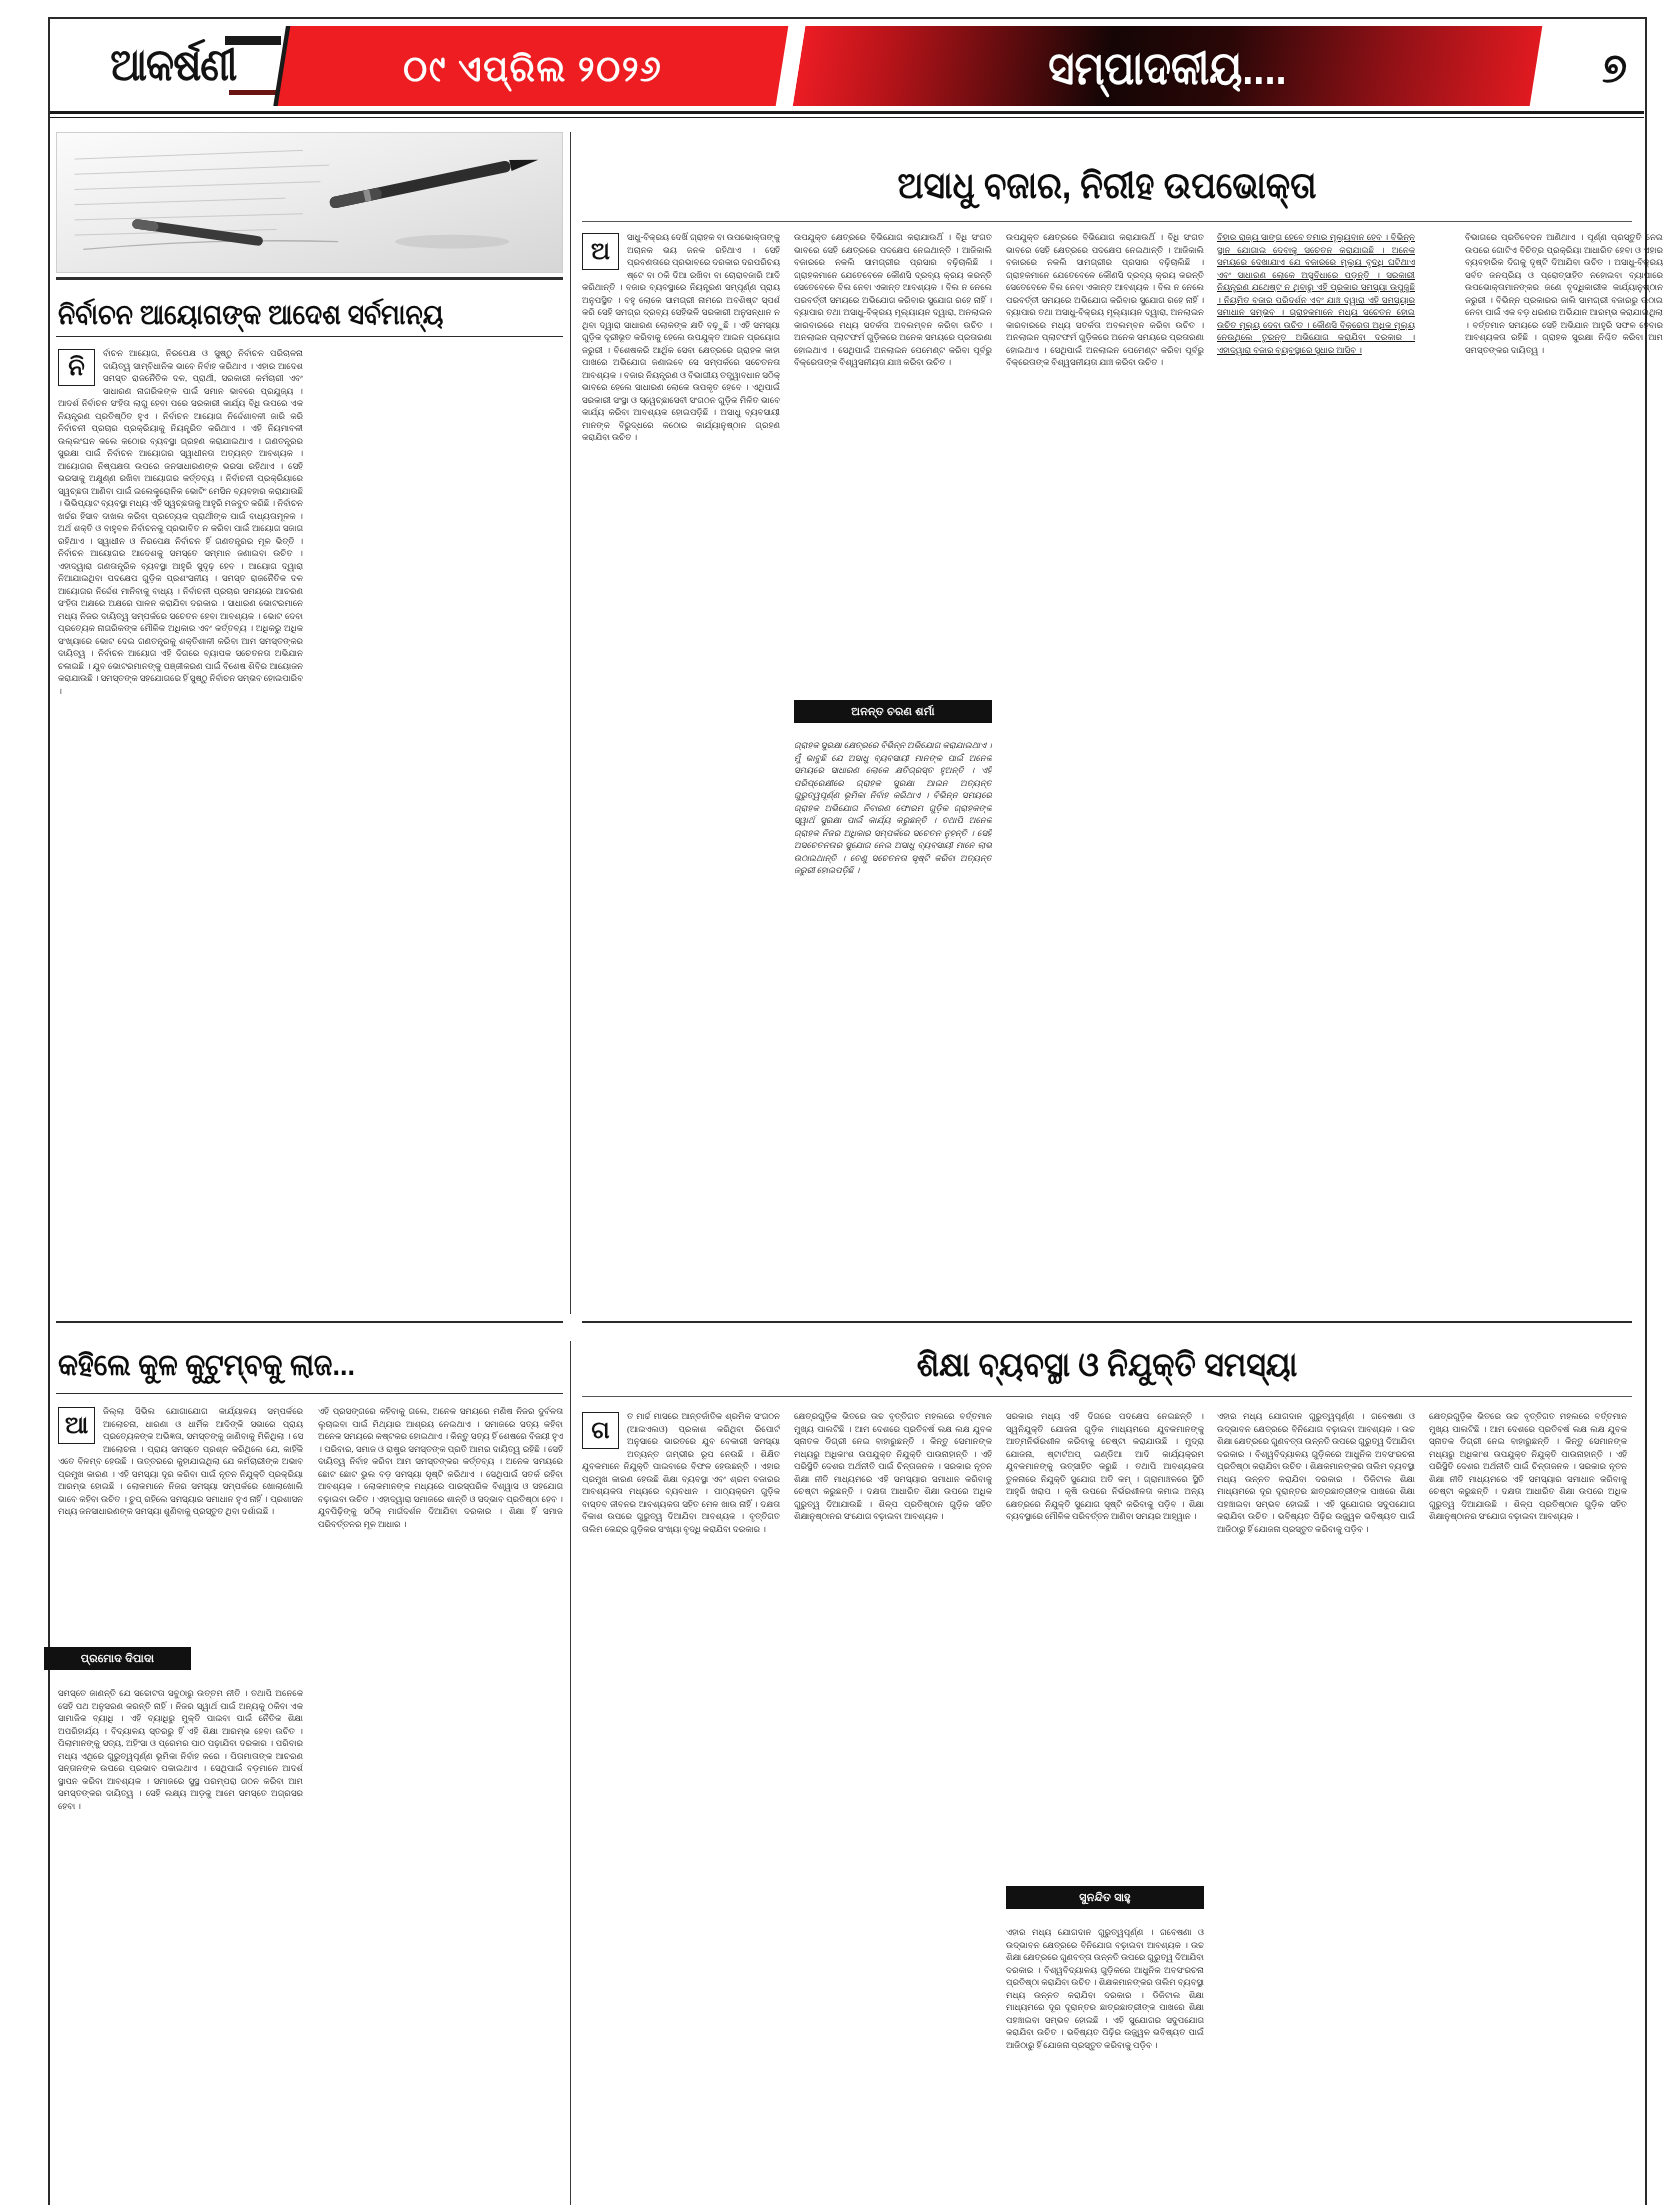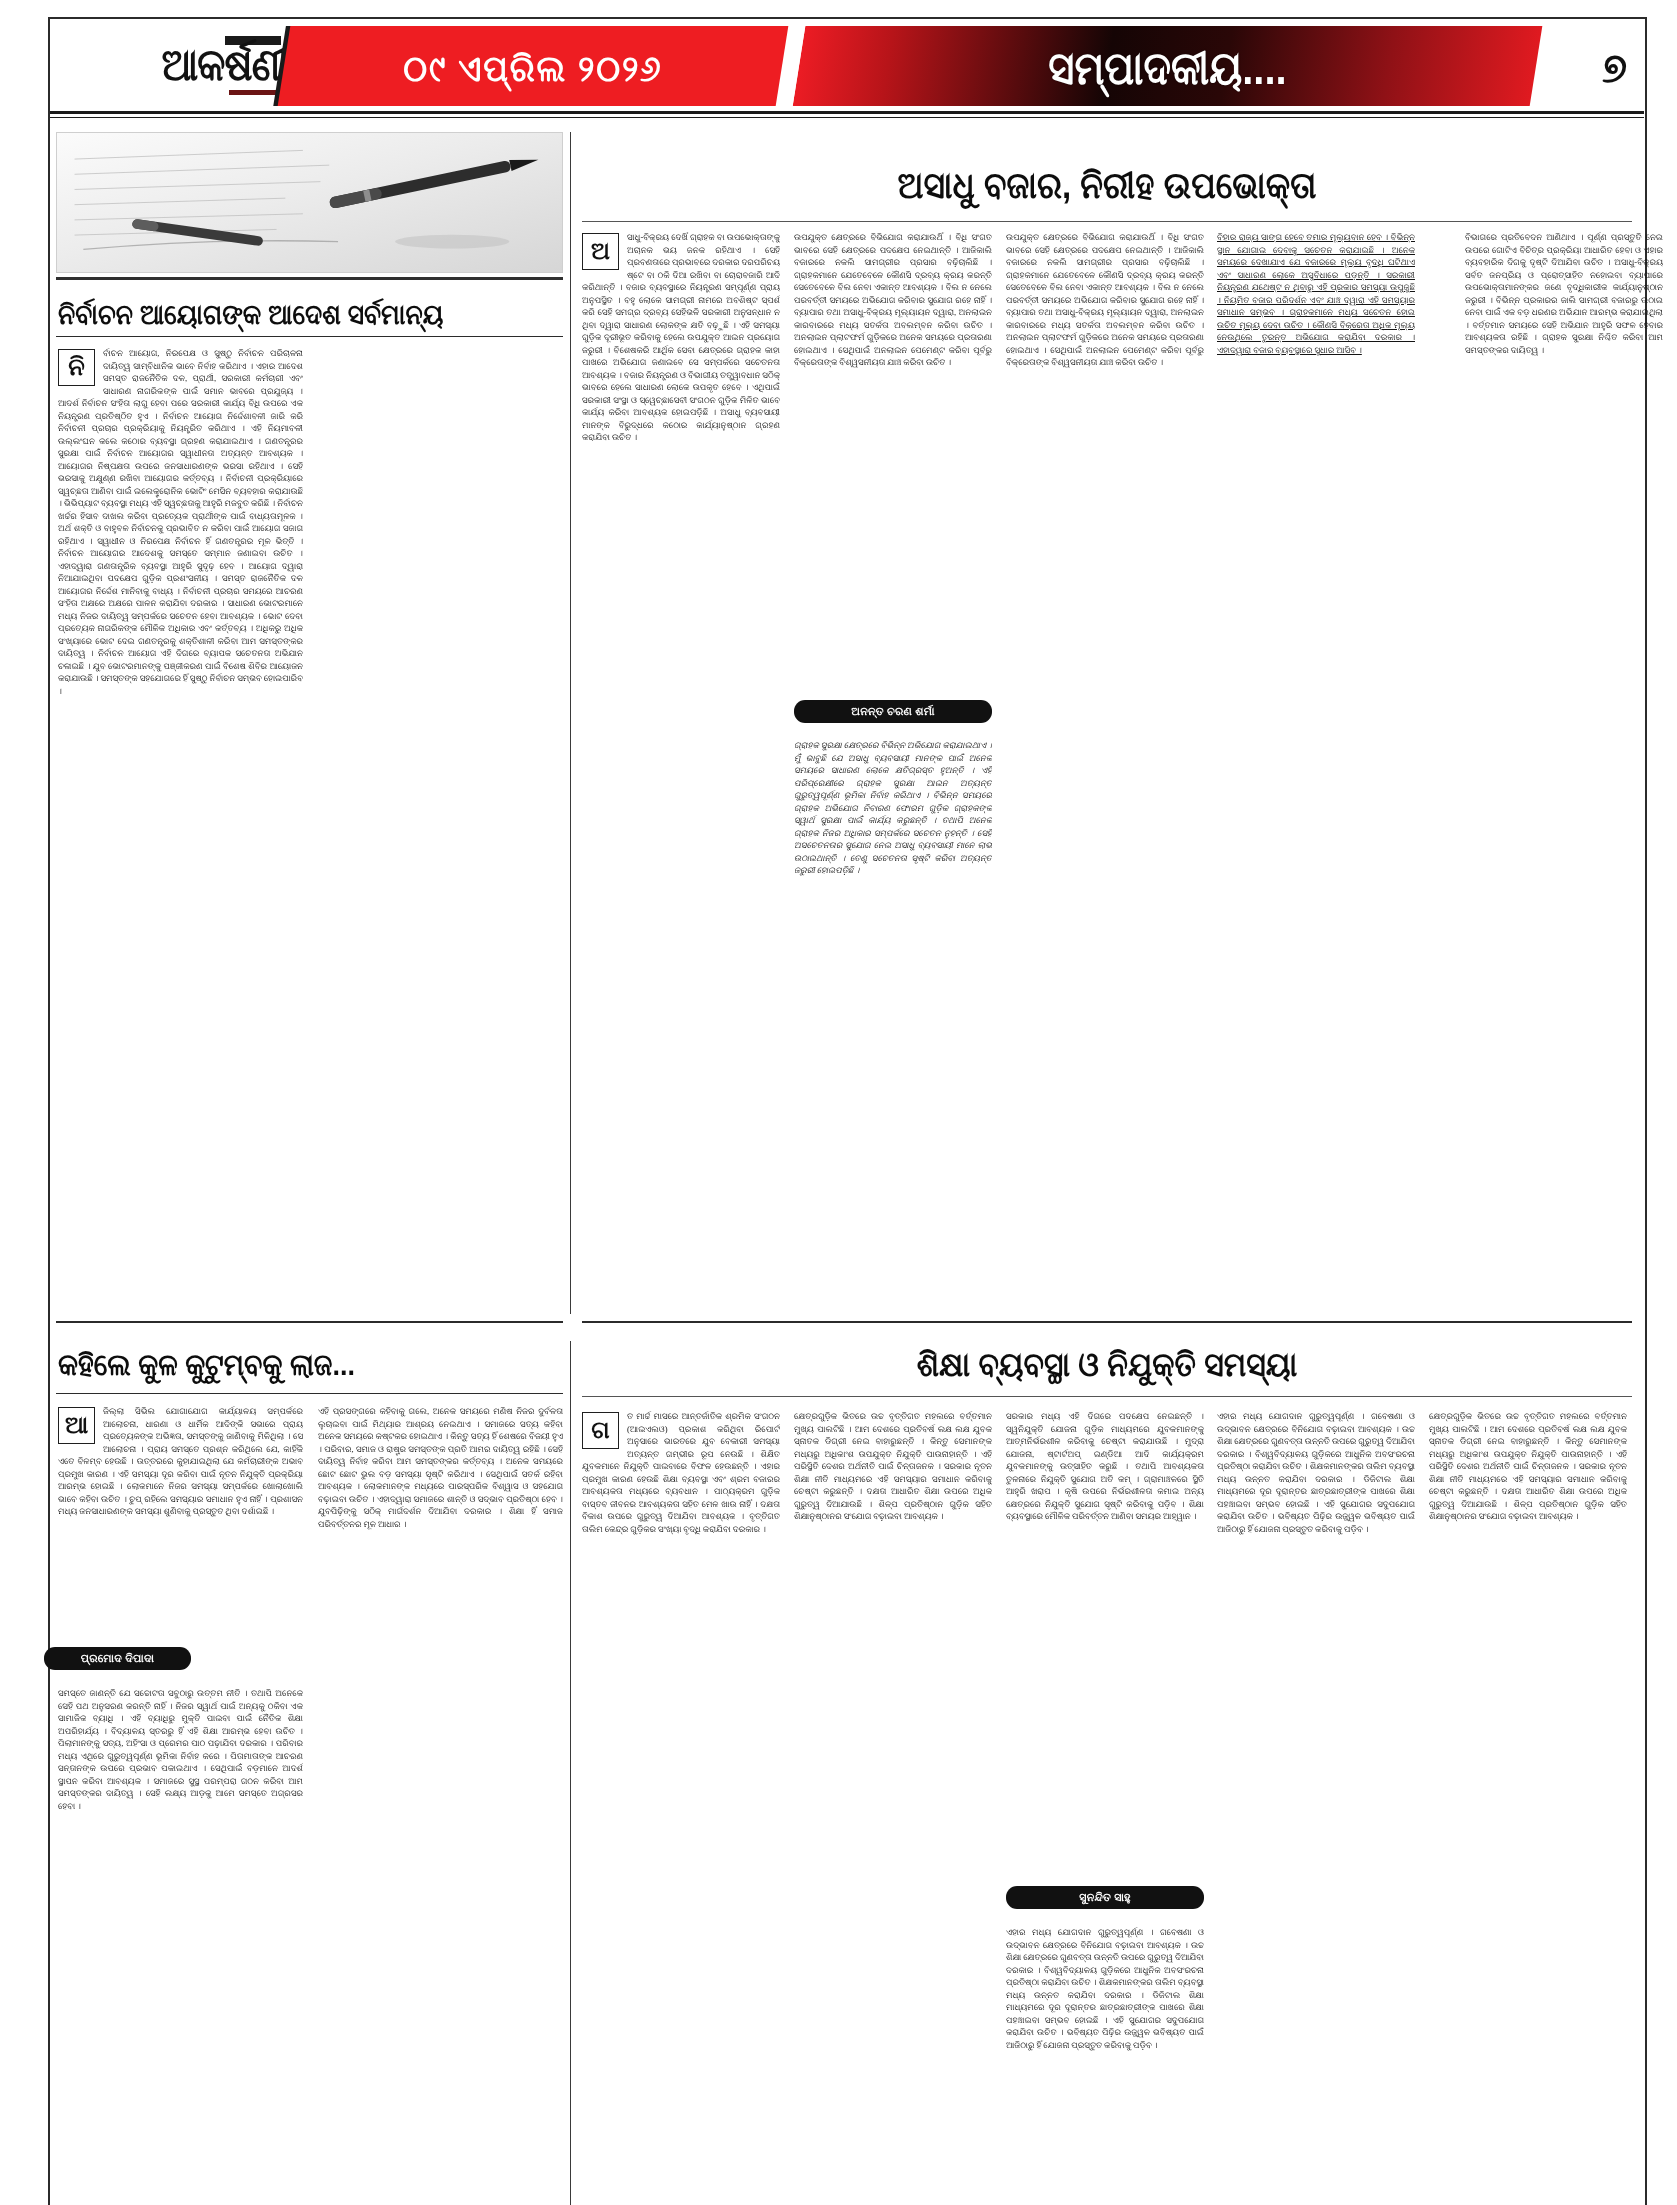--- a/index.html
+++ b/index.html
@@ -34,21 +34,21 @@
     position:absolute;
     left: 50px; top: 19px;
     width: 1594px;
     height: 95px;
     background:#fff;
     overflow:hidden;
   }
   .logo-wrap{
     position:absolute; left: 8.8px; top: 3.5px;
     width: 229px; height: 84px;
-    display:flex; align-items:center; justify-content:flex-end;
+    display:flex; align-items:center; justify-content:center;
   }
   .logo-text{
     font-family:"Liberation Sans", sans-serif;
     font-weight:900;
     font-size: 38px;
     letter-spacing:-0.9px;
     color:#121212;
     line-height:1;
     transform: scaleY(1.18);
   }
@@ -187,21 +187,20 @@
   .byline-bar{
     background:#111;
     color:#fff;
     font-family:"Liberation Sans", sans-serif;
     font-weight:700;
     font-size: 11px;
     text-align:center;
     padding: 4.4px 1.8px 5.3px 1.8px;
     margin: 4.4px 0 5.3px 0;
     letter-spacing: 0.2px;
-    border-radius: 11px;
   }
 
   
   .photo{
     position:absolute;
     background: linear-gradient(160deg,#f6f6f6 0%,#ededed 35%,#dcdcdc 62%,#f2f2f2 100%);
     border: 0.4px solid #cfcfcf;
     overflow:hidden;
   }
   .photo svg{ display:block; width:100%; height:100%; }

